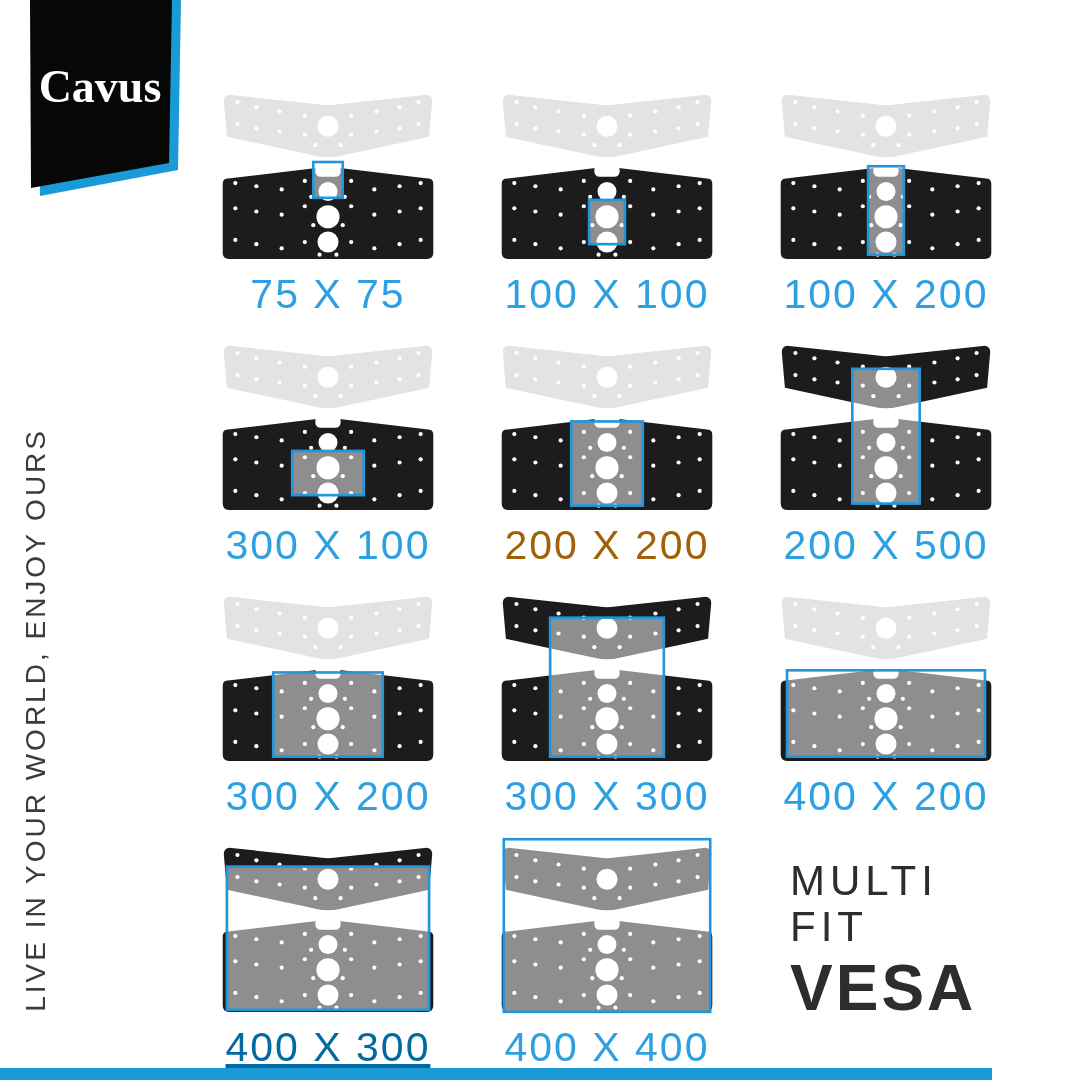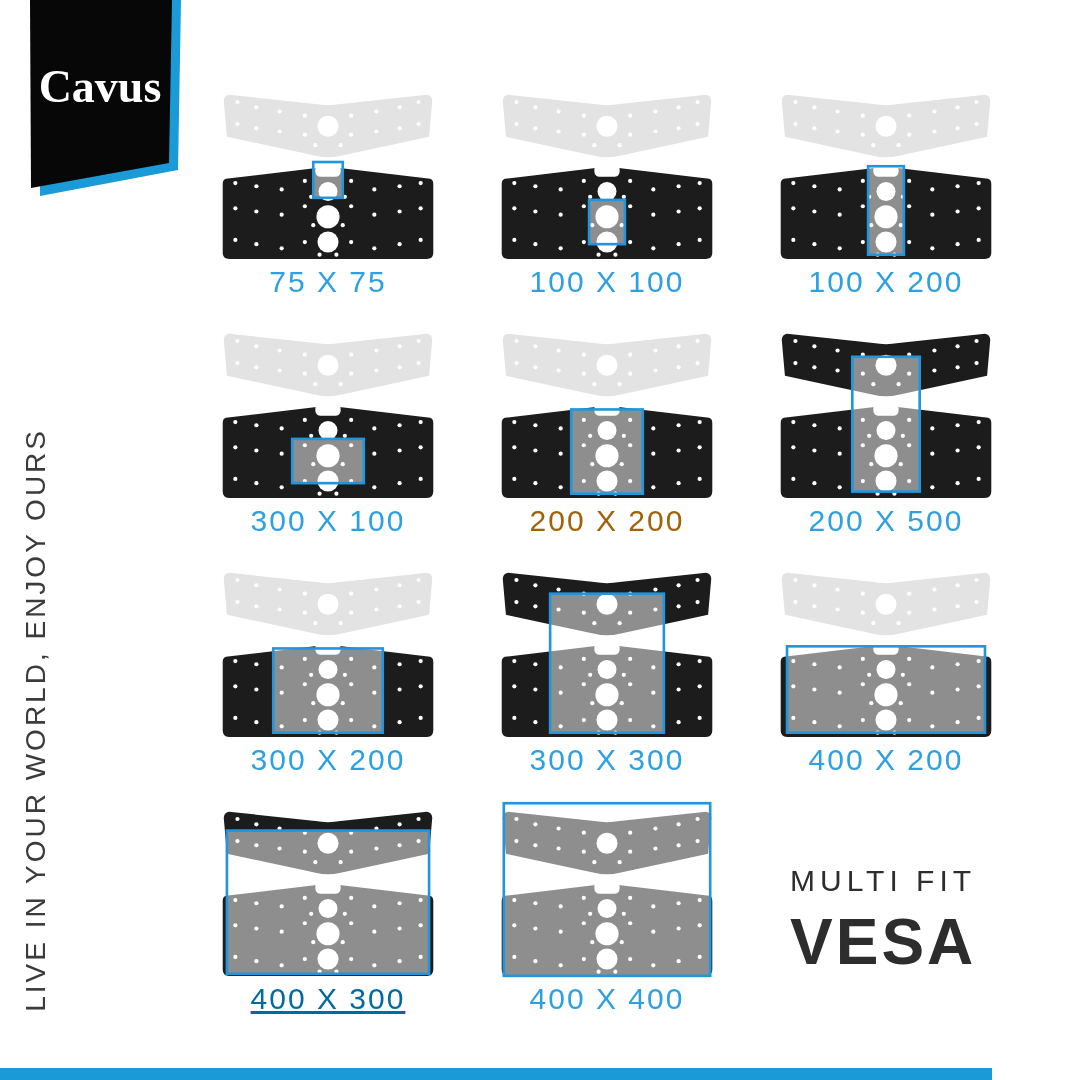--- a/index.html
+++ b/index.html
@@ -18,27 +18,27 @@
   }
 
   
   .grid{
     position:absolute;left:212px;top:82px;width:796px;
     display:flex;flex-wrap:wrap;column-gap:47px;row-gap:20px;
   }
   .tile{width:232px;display:flex;flex-direction:column;align-items:center;}
   .tile svg{display:block;width:232px;height:179px;}
   .tile .size-label{
-    margin-top:2px;font-size:30px;font-weight:100;letter-spacing:2px;
+    margin-top:14px;font-size:41px;font-weight:100;letter-spacing:2px;
     text-align:right;line-height:38px;
   }
 
   
   .title-block{position:absolute;left:790px;top:858px;color:#2d2d2d;}
-  .title-line1{font-size:30px;font-weight:200;letter-spacing:5px;line-height:46px;}
+  .title-line1{font-size:42px;font-weight:200;letter-spacing:5px;line-height:46px;}
   .title-line2{font-size:64px;font-weight:600;letter-spacing:3px;line-height:76px;}
 
   
   .bottom-bar{position:absolute;left:0;bottom:0;width:1080px;height:12px;}
 </style>
 </head>
 <body>
 
 <div class="canvas">
 

